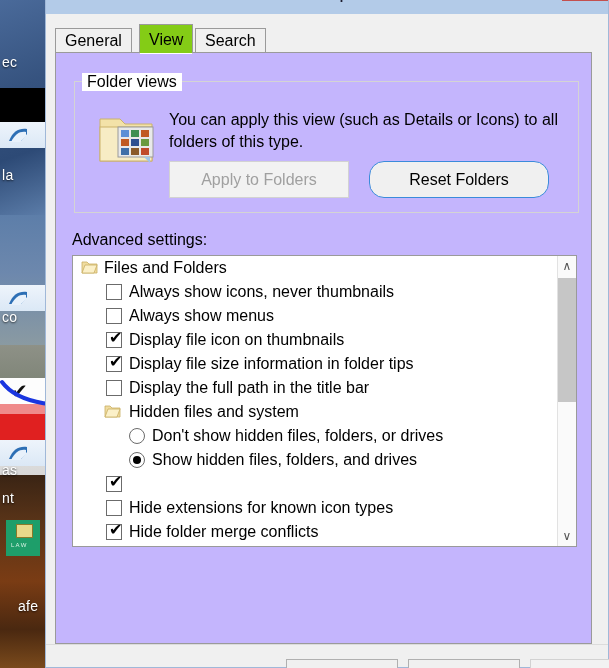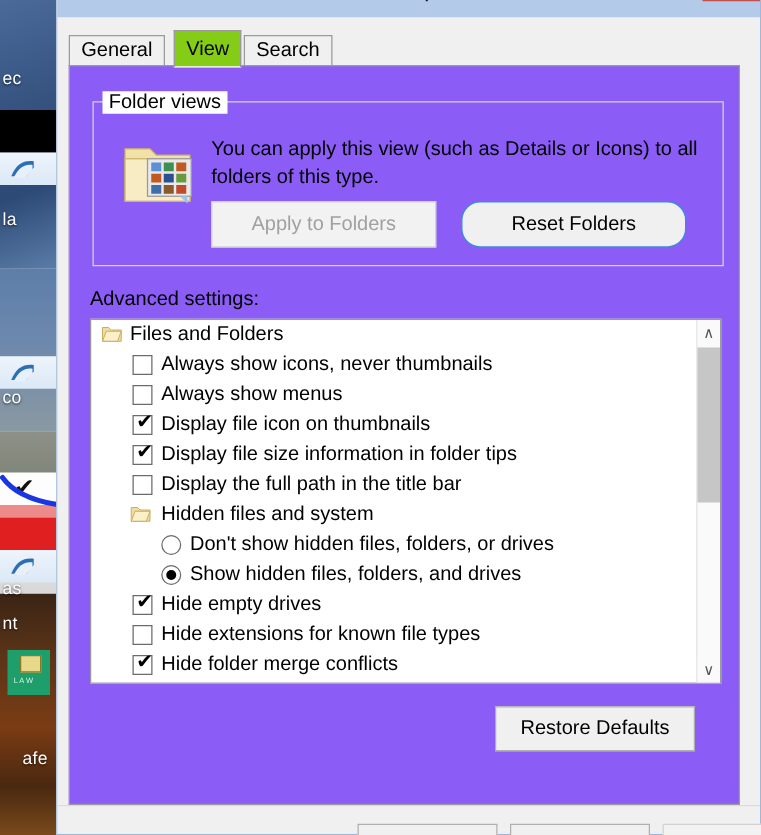--- a/index.html
+++ b/index.html
@@ -46,21 +46,21 @@
   #client{position:absolute;left:0;top:37px;right:0;bottom:0;background:#f0f0f0;}
 
   
   #tabstrip{position:absolute;left:9px;top:10px;height:29px;}
   .tab{position:absolute;top:4px;height:25px;box-sizing:border-box;
     border:1px solid #9a9a9a;background:#f0f0f0;color:#000;font-size:16px;
     padding:0 9px;line-height:24px;cursor:default;}
   .tab.active{top:0;height:30px;line-height:29px;background:#84cc16;border-bottom:1px solid #fff;z-index:3;}
 
   #tabpage{position:absolute;left:9px;top:38px;width:537px;height:592px;
-    background:#8b5cf6;border:1px solid #9a9a9a;box-sizing:border-box;}
+    background:#c4b5fd;border:1px solid #9a9a9a;box-sizing:border-box;}
 
   
   #folder-views-group{position:absolute;left:16px;top:28px;width:505px;height:132px;
     border:1px solid #d4d4d4;box-sizing:border-box;}
   #folder-views-legend{position:absolute;left:26px;top:20px;background:#fff;
     padding:0 5px;font-size:16px;color:#000;}
   #folder-icon{position:absolute;left:40px;top:60px;width:62px;height:54px;}
   #fv-desc{position:absolute;left:113px;top:56px;width:390px;font-size:16px;color:#000;line-height:22px;}
 
   .btn{position:absolute;box-sizing:border-box;border:1px solid #b0b0b0;background:#f0f0f0;
@@ -264,26 +264,25 @@
             <span class="rb">
                 <span class="dot"></span>
               </span>
             <span class="lbl">Show hidden files, folders, and drives</span>
           </div>
 
           <div class="row cb-row">
             <span class="cb">
                 <span class="tick">✔</span>
               </span>
-            <span class="lbl">Hide empty drives</span>
           </div>
 
           <div class="row cb-row">
             <span class="cb"></span>
-            <span class="lbl">Hide extensions for known file types</span>
+            <span class="lbl">Hide extensions for known icon types</span>
           </div>
 
           <div class="row cb-row">
             <span class="cb">
                 <span class="tick">✔</span>
               </span>
             <span class="lbl">Hide folder merge conflicts</span>
           </div>
 
           <div class="row cb-row">
@@ -293,21 +292,20 @@
 
         </div>
 
         <div id="scrollbar">
           <div class="sb-arrow" id="sb-up">∧</div>
           <div id="sb-thumb"></div>
           <div class="sb-arrow" id="sb-down">∨</div>
         </div>
       </div>
 
-      <div class="btn" id="restore-defaults">Restore Defaults</div>
     </div>
 
     <div id="footer-sep"></div>
     <div class="btn" id="ok-btn">OK</div>
     <div class="btn" id="cancel-btn">Cancel</div>
     <div class="btn disabled" id="apply-btn">Apply</div>
   </div>
 </div>
 
 </body></html>

